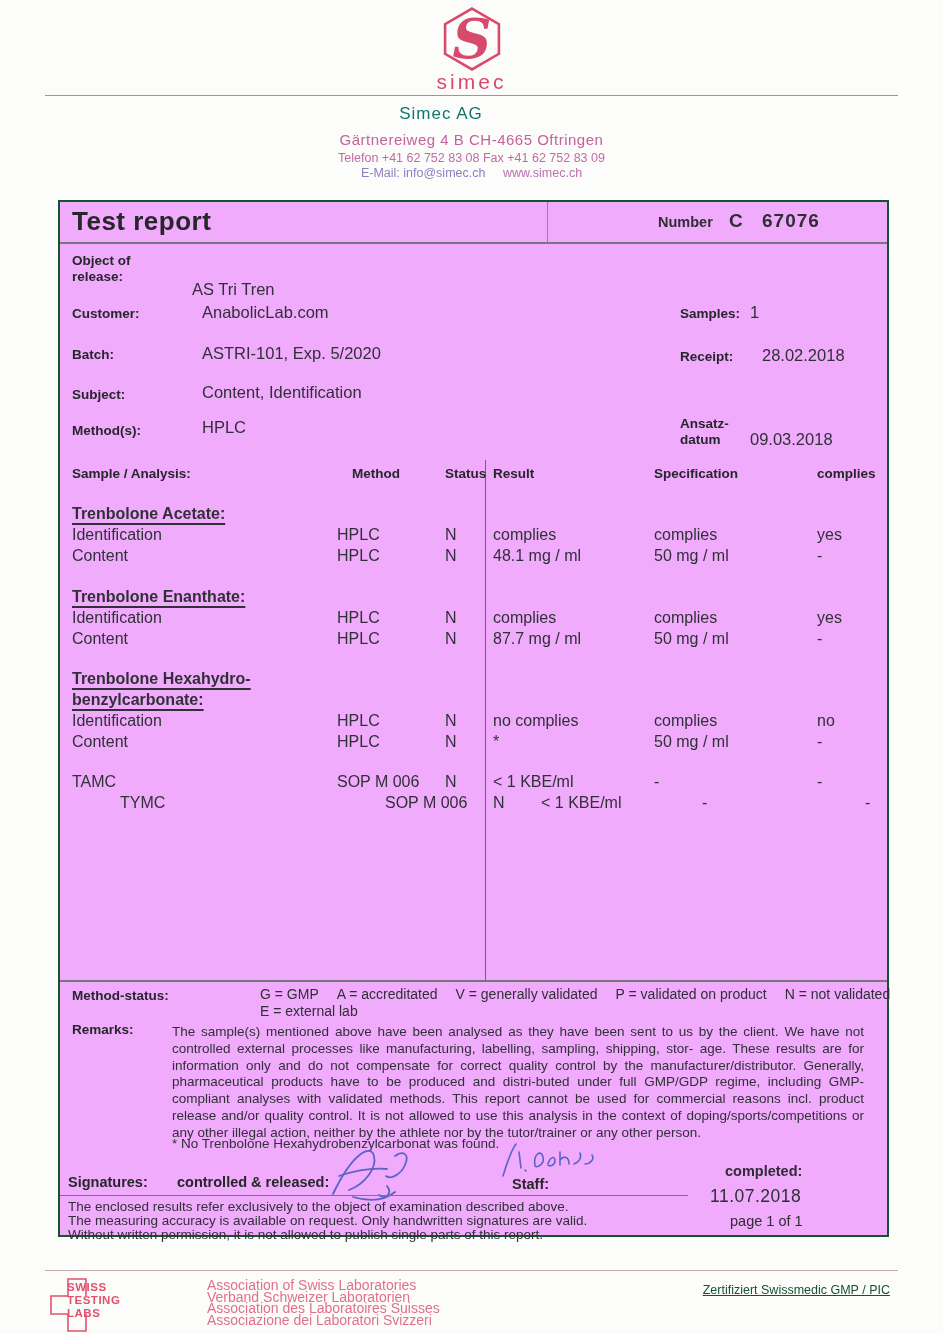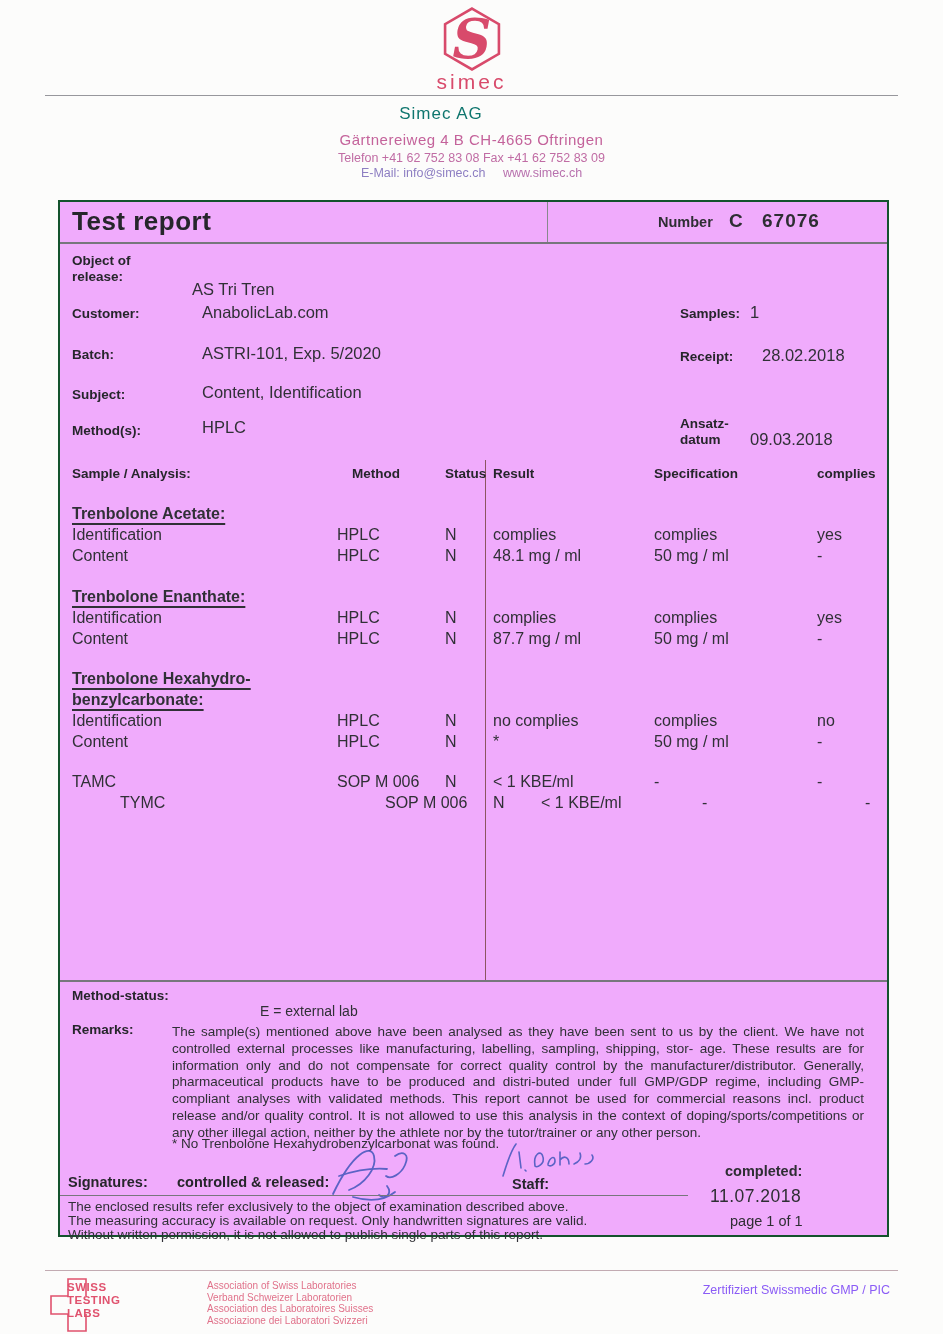--- a/index.html
+++ b/index.html
@@ -50,22 +50,22 @@
   .sigrow-lbl{font-size:14.5px;font-weight:700;color:#26262b;}
   .fineline{font-size:13.5px;color:#303036;line-height:13px;}
   .hline-sign{position:absolute;left:0px;top:993px;width:628px;border-top:1.5px solid #77777c;}
   .completed-lbl{font-size:14.5px;font-weight:700;}
   .completed-date{font-size:17.5px;letter-spacing:.5px;}
   .page-lbl{font-size:14.5px;}
   
   .foot-rule{left:45px;top:1270px;width:853px;border-top:1px solid #c2abb2;}
   .stl-text{left:67px;top:1281px;font-size:11.5px;line-height:13px;font-weight:700;
     color:#e0526e;letter-spacing:.5px;}
-  .stl-assoc{left:207px;top:1280px;font-size:10px;line-height:11.5px;color:#e0718a;}
-  .certified{left:455px;top:1283px;width:435px;text-align:right;font-size:12.5px;color:#8b5cf6;}
+  .stl-assoc{left:207px;top:1280px;font-size:14px;line-height:11.5px;color:#e0718a;}
+  .certified{left:455px;top:1283px;width:435px;text-align:right;font-size:12.5px;color:#14532d;text-decoration:underline;}
 </style>
 </head>
 <body>
 
 <div class="abs logo-wrap">
   <svg width="78" height="66" viewBox="0 0 78 76">
     <polygon points="39,3 70,21 70,55 39,73 8,55 8,21" fill="none" stroke="#d84a6b" stroke-width="3"></polygon>
     <text x="39" y="60" text-anchor="middle" font-family="DejaVu Serif, serif" font-style="italic" font-weight="700" font-size="62" fill="#d84a6b">S</text>
   </svg>
 </div>
@@ -203,20 +203,27 @@
       <span class="c c1">TYMC</span>
       <span class="c c2">SOP M 006</span>
       <span class="c c3">N</span>
       <span class="c c4">&lt; 1 KBE/ml</span>
       <span class="c c5">-</span>
       <span class="c c6">-</span>
     </div>
   </div>
 
   <div class="abs slabel" style="left:12px;top:786px;">Method-status:</div>
+  <div class="abs legend" style="left:200px;top:784px;">
+    <span>G = GMP</span>
+    <span>A = accreditated</span>
+    <span>V = generally validated</span>
+    <span>P = validated on product</span>
+    <span>N = not validated</span>
+  </div>
   <div class="abs legend" style="left:200px;top:801px;">
     <span>E = external lab</span>
   </div>
 
   <div class="abs slabel" style="left:12px;top:820px;">Remarks:</div>
   <div class="abs para" style="left:112px;top:822px;">The sample(s) mentioned above have been analysed as they have been sent to us by the client. We have not controlled external processes like manufacturing, labelling, sampling, shipping, stor- age. These results are for information only and do not compensate for correct quality control by the manufacturer/distributor. Generally, pharmaceutical products have to be produced and distri-buted under full GMP/GDP regime, including GMP-compliant analyses with validated methods. This report cannot be used for commercial reasons incl. product release and/or quality control. It is not allowed to use this analysis in the context of doping/sports/competitions or any other illegal action, neither by the athlete nor by the tutor/trainer or any other person.</div>
   <div class="abs foot-note" style="left:112px;top:934px;">* No Trenbolone Hexahydrobenzylcarbonat was found.</div>
 
   <div class="abs sigrow-lbl" style="left:8px;top:972px;">Signatures:</div>
   <div class="abs sigrow-lbl" style="left:117px;top:972px;">controlled &amp; released:</div>

